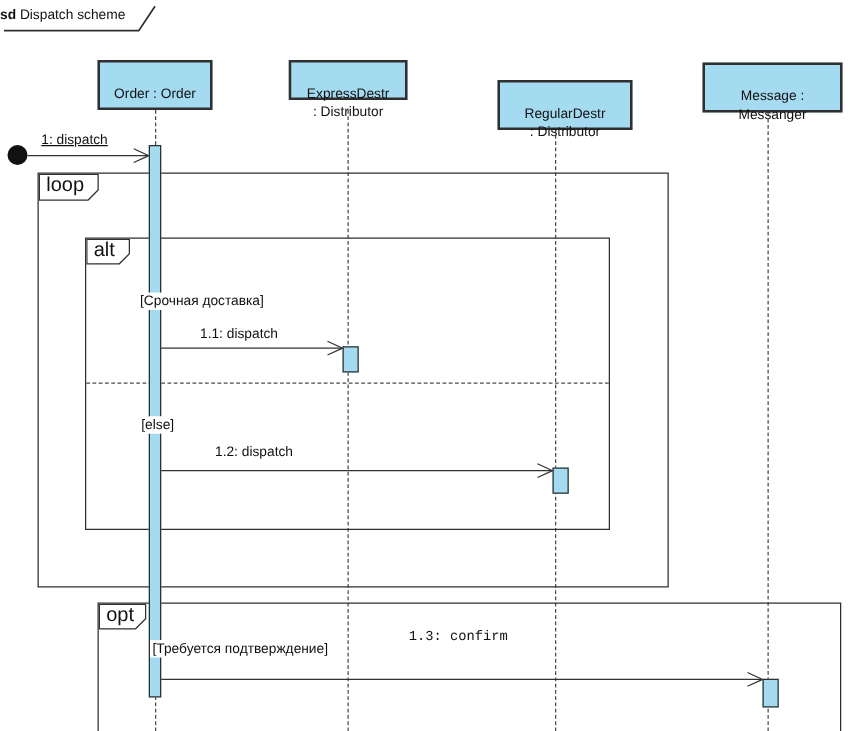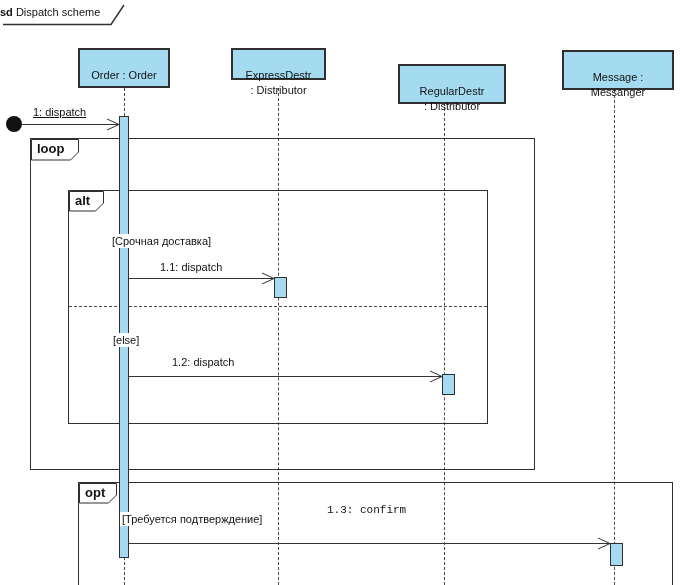--- a/index.html
+++ b/index.html
@@ -24,21 +24,21 @@
   }
   
   .act{background:var(--blue);border:1px solid var(--border);box-sizing:border-box;}
   
   .frame{border:1px solid var(--border);box-sizing:border-box;background:transparent;}
   .divider{height:0;border-top:1px dashed var(--dash);}
   
   .pent{position:absolute;left:0;top:0;}
   .pent svg{display:block;}
   .pent .op{
-    position:absolute;left:6px;top:2px;font-weight:bold;font-size:13px;line-height:15px;
+    position:absolute;left:6px;top:2px;font-weight:normal;font-size:16px;line-height:15px;
   }
   .guard{background:#ffffff;padding:0 2px;line-height:14px;white-space:nowrap;}
   .msglabel{line-height:13px;white-space:nowrap;}
   .titletag{white-space:nowrap;}
   svg.overlay{position:absolute;left:0;top:0;pointer-events:none;}
 </style>
 </head>
 <body>
 
 <div id="diagram">

